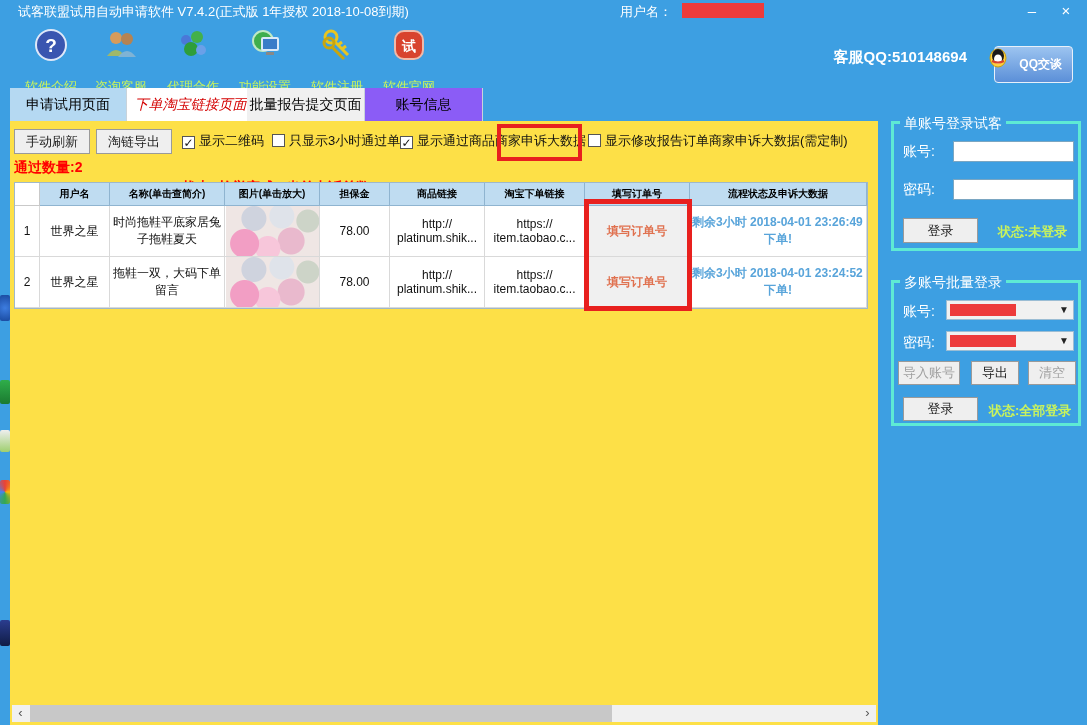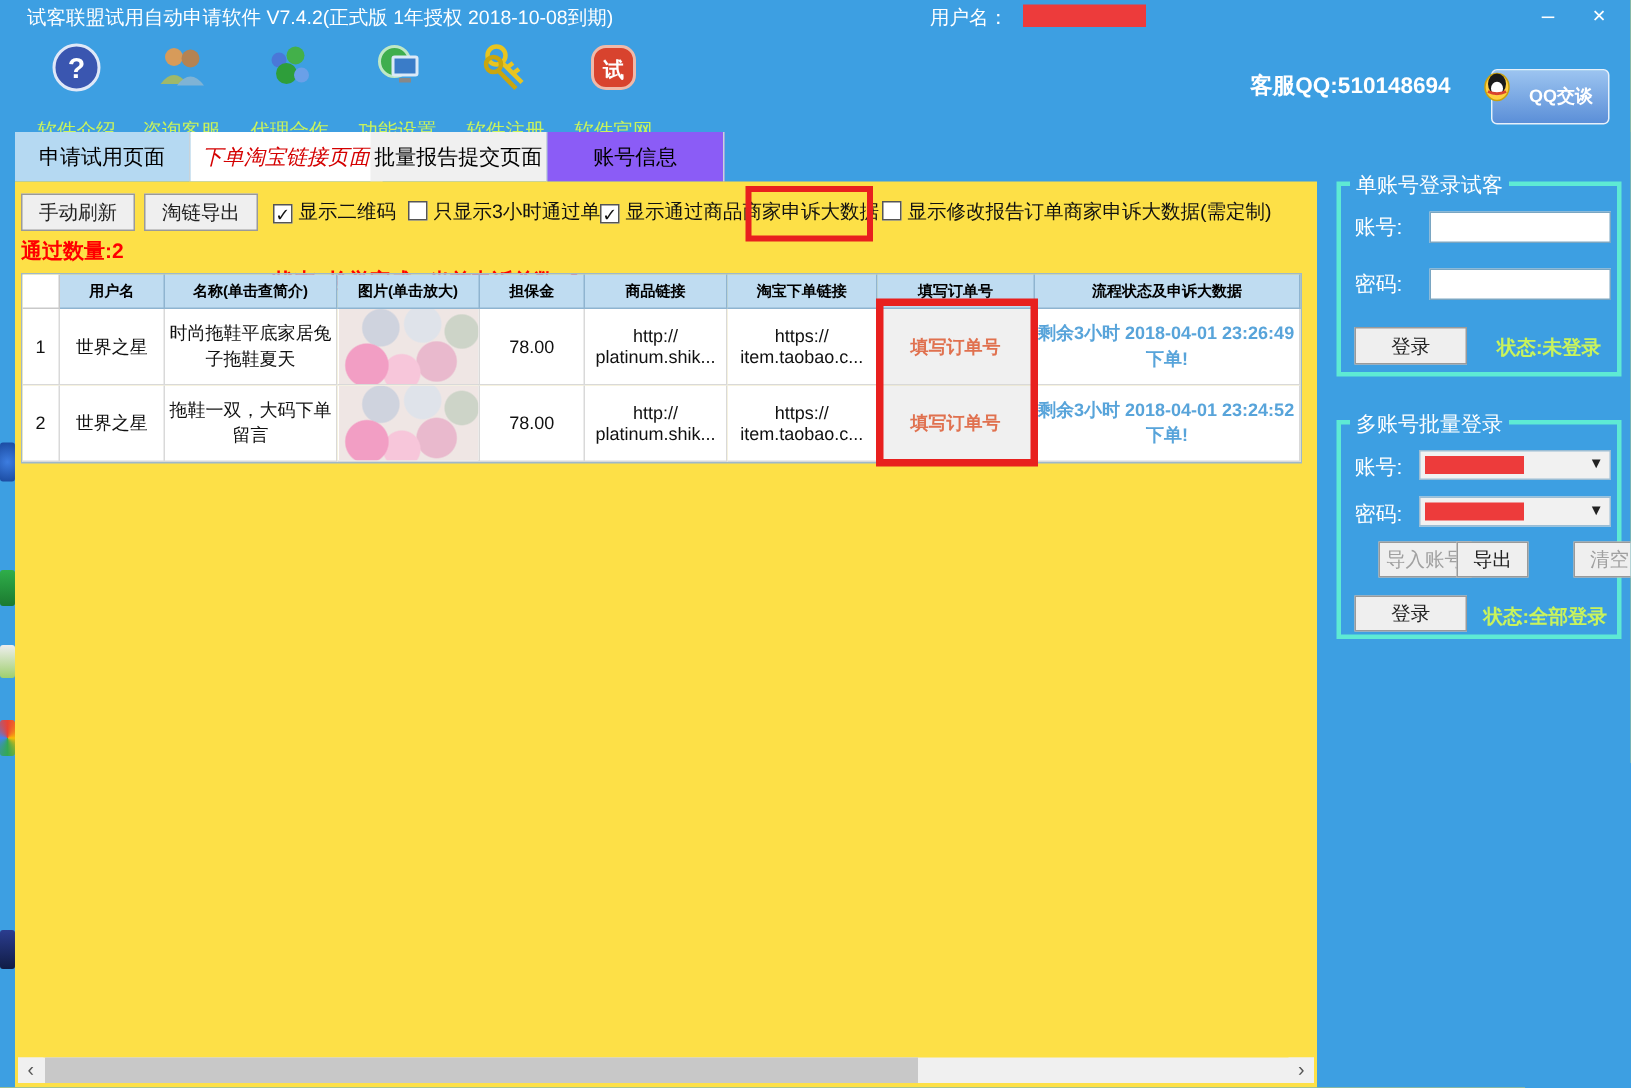--- a/index.html
+++ b/index.html
@@ -86,21 +86,21 @@
   .rpanel { position:absolute; left:868px; top:88px; width:209px; height:637px; background:#3d9fe2; }
   .groupbox { position:absolute; left:13px; width:190px; border:3px solid #5eead4; }
   .gb-title { position:absolute; top:-9px; left:6px; background:#3d9fe2; color:#fff; font-size:14px; padding:0 4px; white-space:nowrap; }
   .gb-single { top:33px; height:130px; } .gb-batch { top:192px; height:146px; }
   .flabel { position:absolute; color:#fff; font-size:14px; }
   .txt-input { position:absolute; background:#fff; border:1px solid #7aa6c2; }
   .combo { position:absolute; background:#f1f1f1; border:1px solid #9bbdd4; }
   .combo .arrow { position:absolute; right:4px; top:3px; font-size:10px; color:#222; }
   .combo .redact { position:absolute; left:3px; top:3px; width:66px; height:12px; }
   .gbtn { position:absolute; background:#efefef; border:1px solid #9a9a9a; font-size:13px; color:#222; text-align:center; }
-  .gbtn.disabled { color:#a0a0a0;margin-left:21px; }
+  .gbtn.disabled { color:#a0a0a0; }
   .gstatus { position:absolute; color:#c9f35c; font-size:13px; font-weight:bold; white-space:nowrap; }
 
   
   .hl-rect { position:absolute; border:4px solid #e8201e; background:transparent; pointer-events:none; }
   .hl-1 { left:487px; top:124px; width:85px; height:37px; }
   .hl-2 { left:574px; top:199px; width:108px; height:112px; border-width:5px; }
 </style>
 </head>
 <body>
 

